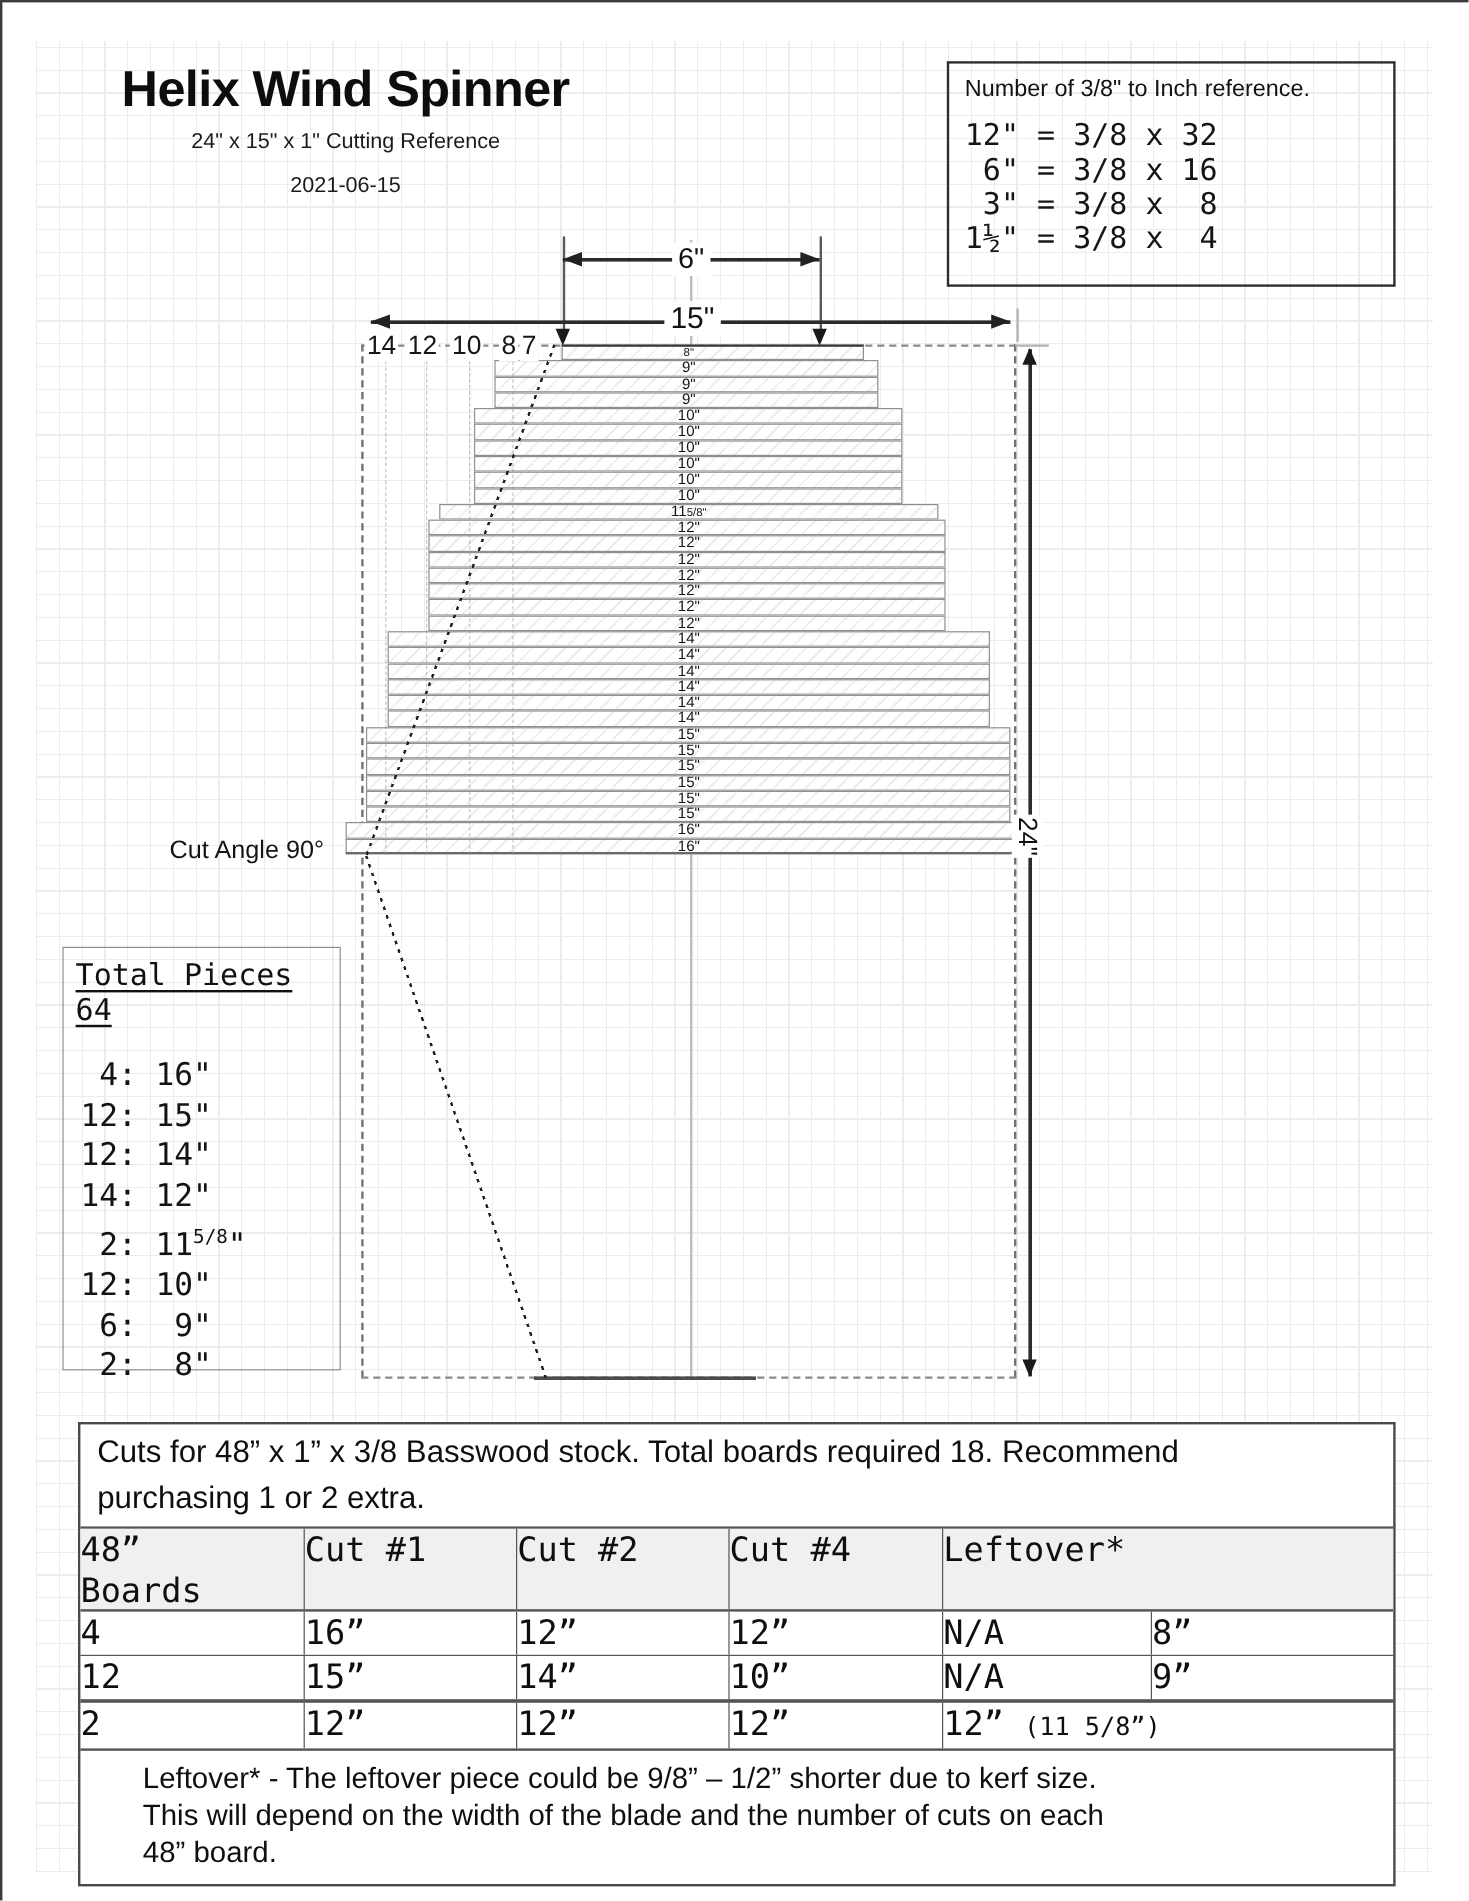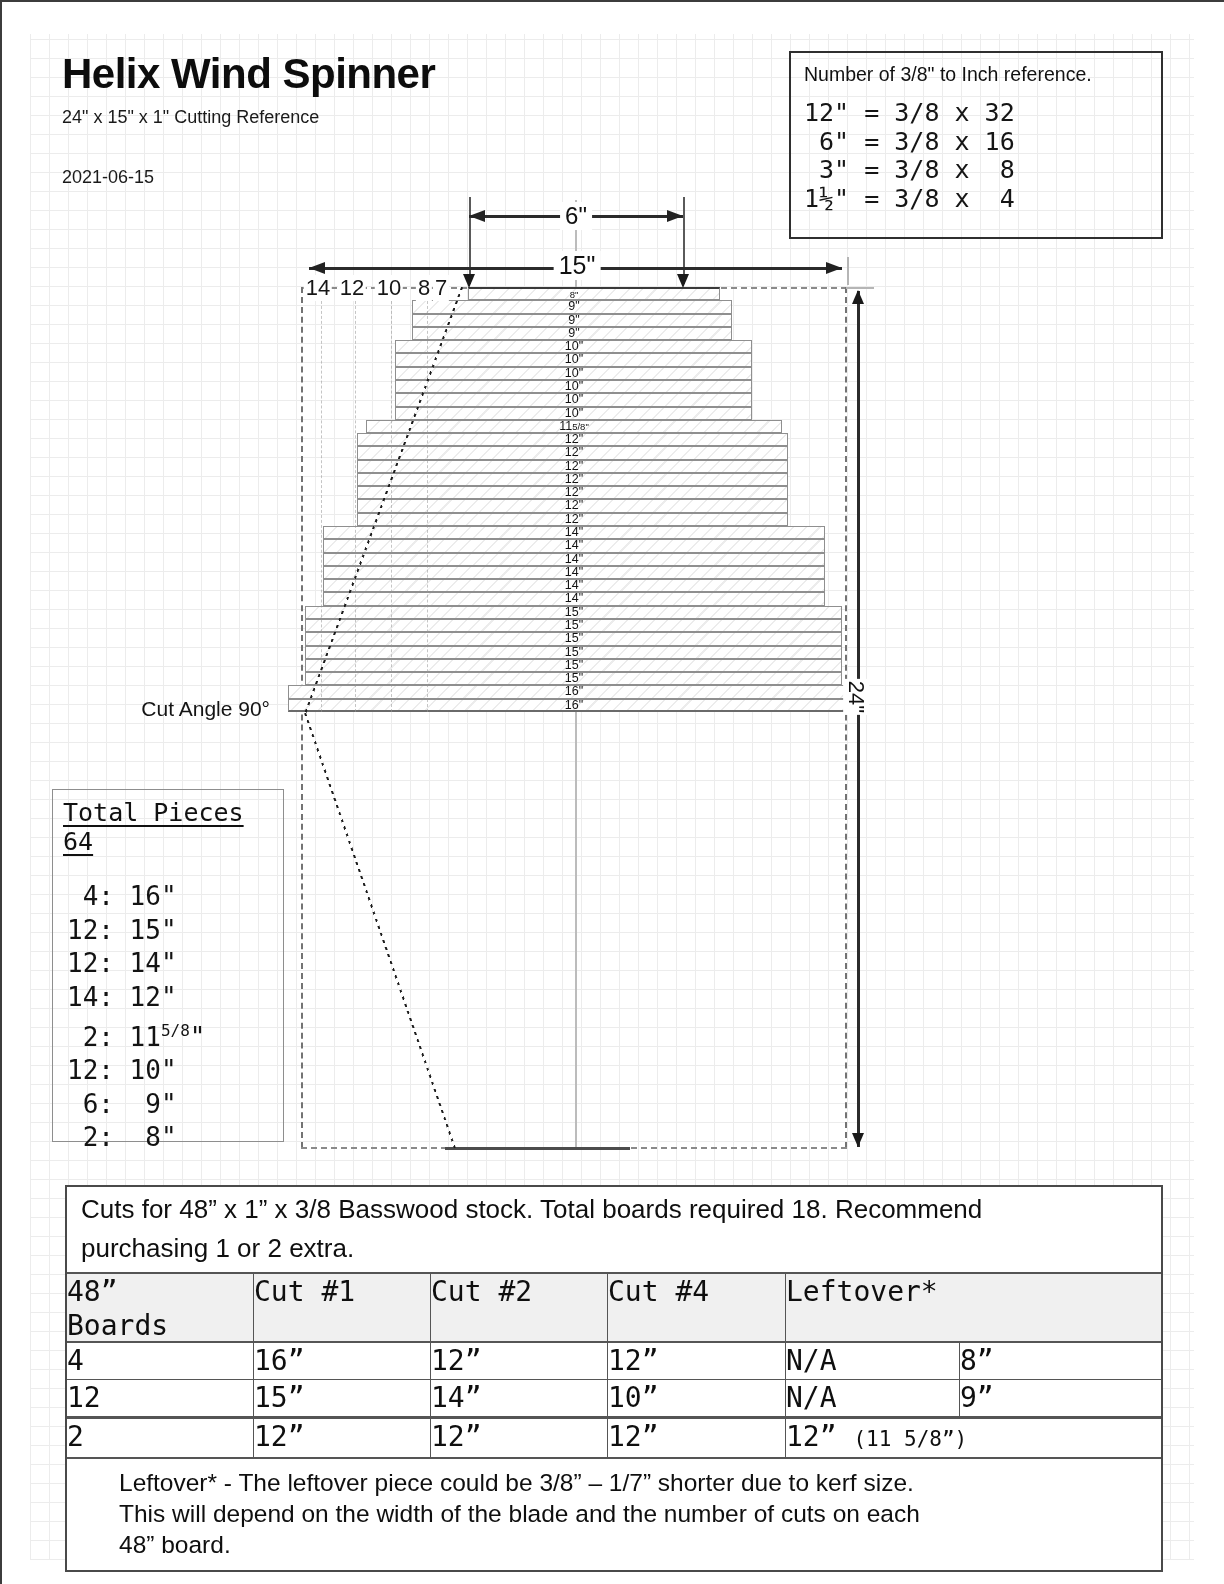--- a/index.html
+++ b/index.html
@@ -6,25 +6,25 @@
   .page{position:relative;width:1224px;height:1584px;background:#fff;overflow:hidden;
         font-family:"Liberation Sans",sans-serif;color:#111;}
   .grid-paper{position:absolute;left:30px;top:34px;width:1164px;height:1526px;
     background-image:
       repeating-linear-gradient(0deg,#ececec 0 1px,transparent 1px 19px),
       repeating-linear-gradient(90deg,#ececec 0 1px,transparent 1px 19px);}
   .edge-top{position:absolute;left:0;top:0;width:100%;height:2px;background:#3c3c3c;}
   .edge-left{position:absolute;left:0;top:0;width:2px;height:100%;background:#3c3c3c;}
 
   
-  .title-block{position:absolute;left:62px;top:50px;width:452px;text-align:left;}
+  .title-block{position:absolute;left:62px;top:50px;width:452px;text-align:center;}
   .title-block h1{margin:0;font-size:42px;font-weight:700;color:#0d0d0d;letter-spacing:-.5px;}
   .subtitle{font-size:18px;margin-top:9px;color:#1a1a1a;}
   .scale-note{font-size:18px;margin-top:2px;color:#1a1a1a;}
-  .date-note{font-size:18px;margin-top:39px;color:#1a1a1a;}
+  .date-note{font-size:18px;margin-top:16px;color:#1a1a1a;}
 
   
   .ref-box{position:absolute;left:789px;top:51px;width:374px;height:188px;
     border:2.5px solid #2f2f2f;box-sizing:border-box;padding:10px 13px;}
   .ref-box .ref-title{font-size:19.5px;color:#111;}
   .ref-lines{margin-top:13px;font-family:"DejaVu Sans Mono",monospace;
     font-size:25px;line-height:28.5px;white-space:pre;color:#151515;}
 
   
   .abs{position:absolute;}
@@ -301,18 +301,18 @@
         </div>
         <div class="trow r3">
           <div class="tcell">2</div>
           <div class="tcell">12”</div>
           <div class="tcell">12”</div>
           <div class="tcell">12”</div>
           <div class="tcell" style="grid-column: 5 / 7;">12” <span class="note">(11 5/8”)</span></div>
         </div>
       </div>
     <div class="cuts-foot" id="cuts-foot">
-        <div>Leftover* - The leftover piece could be 3/8” – 1/7” shorter due to kerf size.</div>
+        <div>Leftover* - The leftover piece could be 9/8” – 1/2” shorter due to kerf size.</div>
         <div>This will depend on the width of the blade and the number of cuts on each</div>
         <div>48” board.</div>
       </div>
   </div>
 </div>
 
 </body></html>

